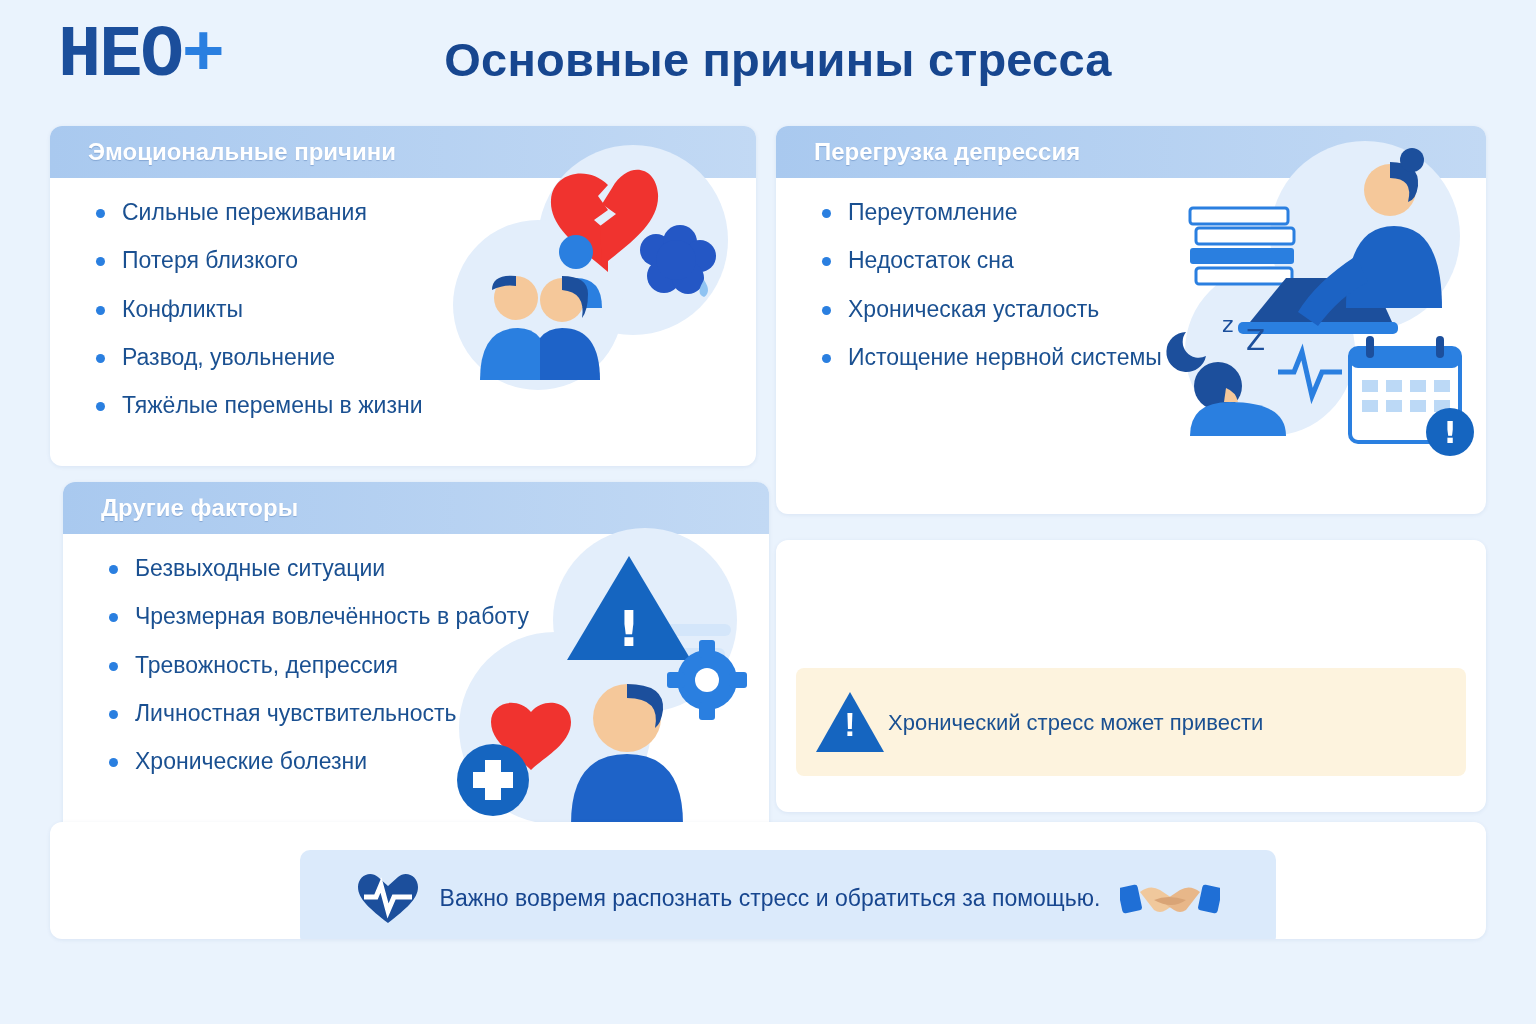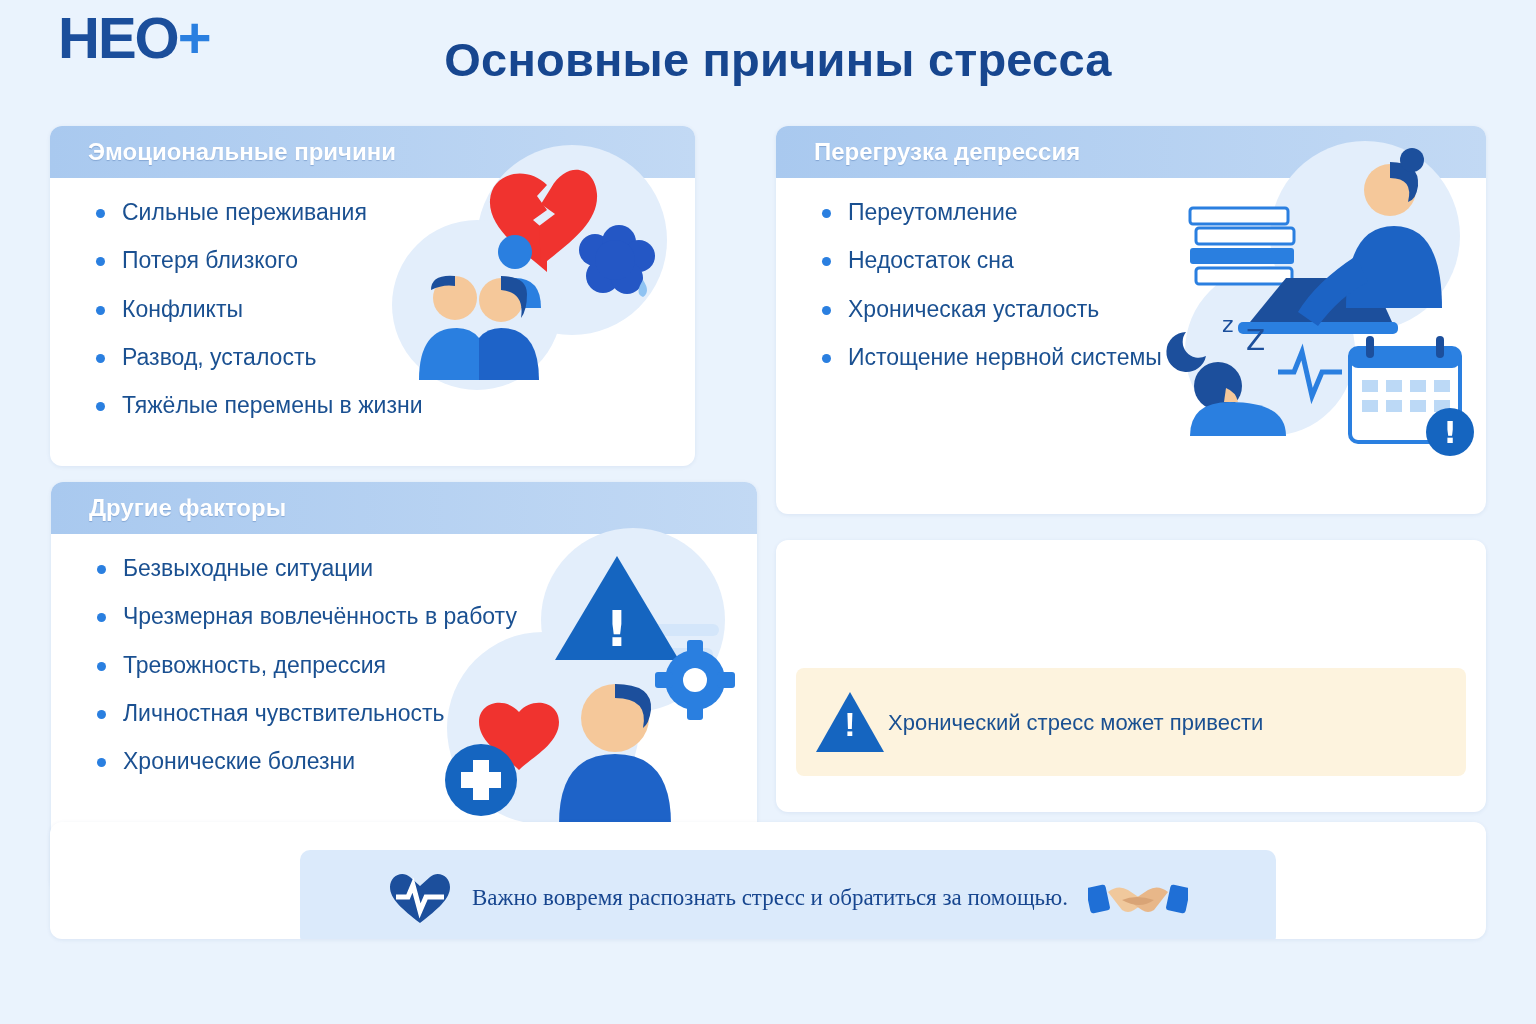--- a/index.html
+++ b/index.html
@@ -18,27 +18,27 @@
     position: relative;
     width: 1536px;
     height: 1024px;
     box-sizing: border-box;
   }
 
   
   .logo {
     position: absolute;
     left: 58px;
-    top: 9px;
-    font-size: 58px;
+    top: 20px;
+    font-size: 72px;
     font-weight: bold;
     letter-spacing: -2px;
     color: #1b4e9b;
     line-height: 1;
-    font-family: Liberation Sans, sans-serif;
+    font-family: Liberation Mono, monospace;
   }
   .logo .plus {
     color: #2a7fe0;
     font-weight: bold;
   }
   .title {
     position: absolute;
     left: 2px;
     top: 32px;
     width: 1536px;
@@ -95,25 +95,25 @@
     position: absolute;
     left: 4px;
     top: 9px;
     width: 9px;
     height: 9px;
     border-radius: 50%;
     background: #2a7fe0;
   }
 
   
-  #card-emotional { left: 50px;  top: 126px; width: 645px; height: 340px; }
+  #card-emotional { left: 50px;  top: 126px; width: 706px; height: 340px; }
   #card-overload  { left: 776px; top: 126px; width: 710px; height: 388px; }
-  #card-other     { left: 51px;  top: 482px; width: 706px; height: 410px; }
+  #card-other     { left: 63px;  top: 482px; width: 706px; height: 410px; }
   #card-note      { left: 776px; top: 540px; width: 710px; height: 272px; }
-  #card-footer    { left: 50px;  top: 822px; width: 1436px; height: 117px; font-family: Liberation Serif, serif; }
+  #card-footer    { left: 50px;  top: 822px; width: 1436px; height: 117px; }
 
   
   .art {
     position: absolute;
     right: 0;
     top: 0;
     pointer-events: none;
   }
 
   
@@ -189,21 +189,21 @@
 
   <div class="card" id="card-emotional">
     <div class="card-head">
       <span class="h-text">Эмоциональные причини</span>
     </div>
     <div class="card-body">
       <ul class="items">
         <li>Сильные переживания</li>
         <li>Потеря близкого</li>
         <li>Конфликты</li>
-        <li>Развод, усталость</li>
+        <li>Развод, увольнение</li>
         <li>Тяжёлые перемены в жизни</li>
       </ul>
 
       <svg class="art" width="320" height="290" viewBox="0 0 320 290" style="right:8px; top:-48px;">
         <circle cx="205" cy="110" r="95" fill="#e3eefb"></circle>
         <circle cx="110" cy="175" r="85" fill="#e3eefb"></circle>
 
         <path d="M180 55 C160 35 125 42 123 70 c-2 30 35 52 57 72 l0 -40 -14 -12 14 -10 -10 -14z" fill="#f0332f"></path>
         <path d="M184 58 l-10 16 14 10 -16 12 2 40 c24 -20 58 -42 56 -72 -2 -28 -30 -34 -46 -6z" fill="#f0332f"></path>
 

